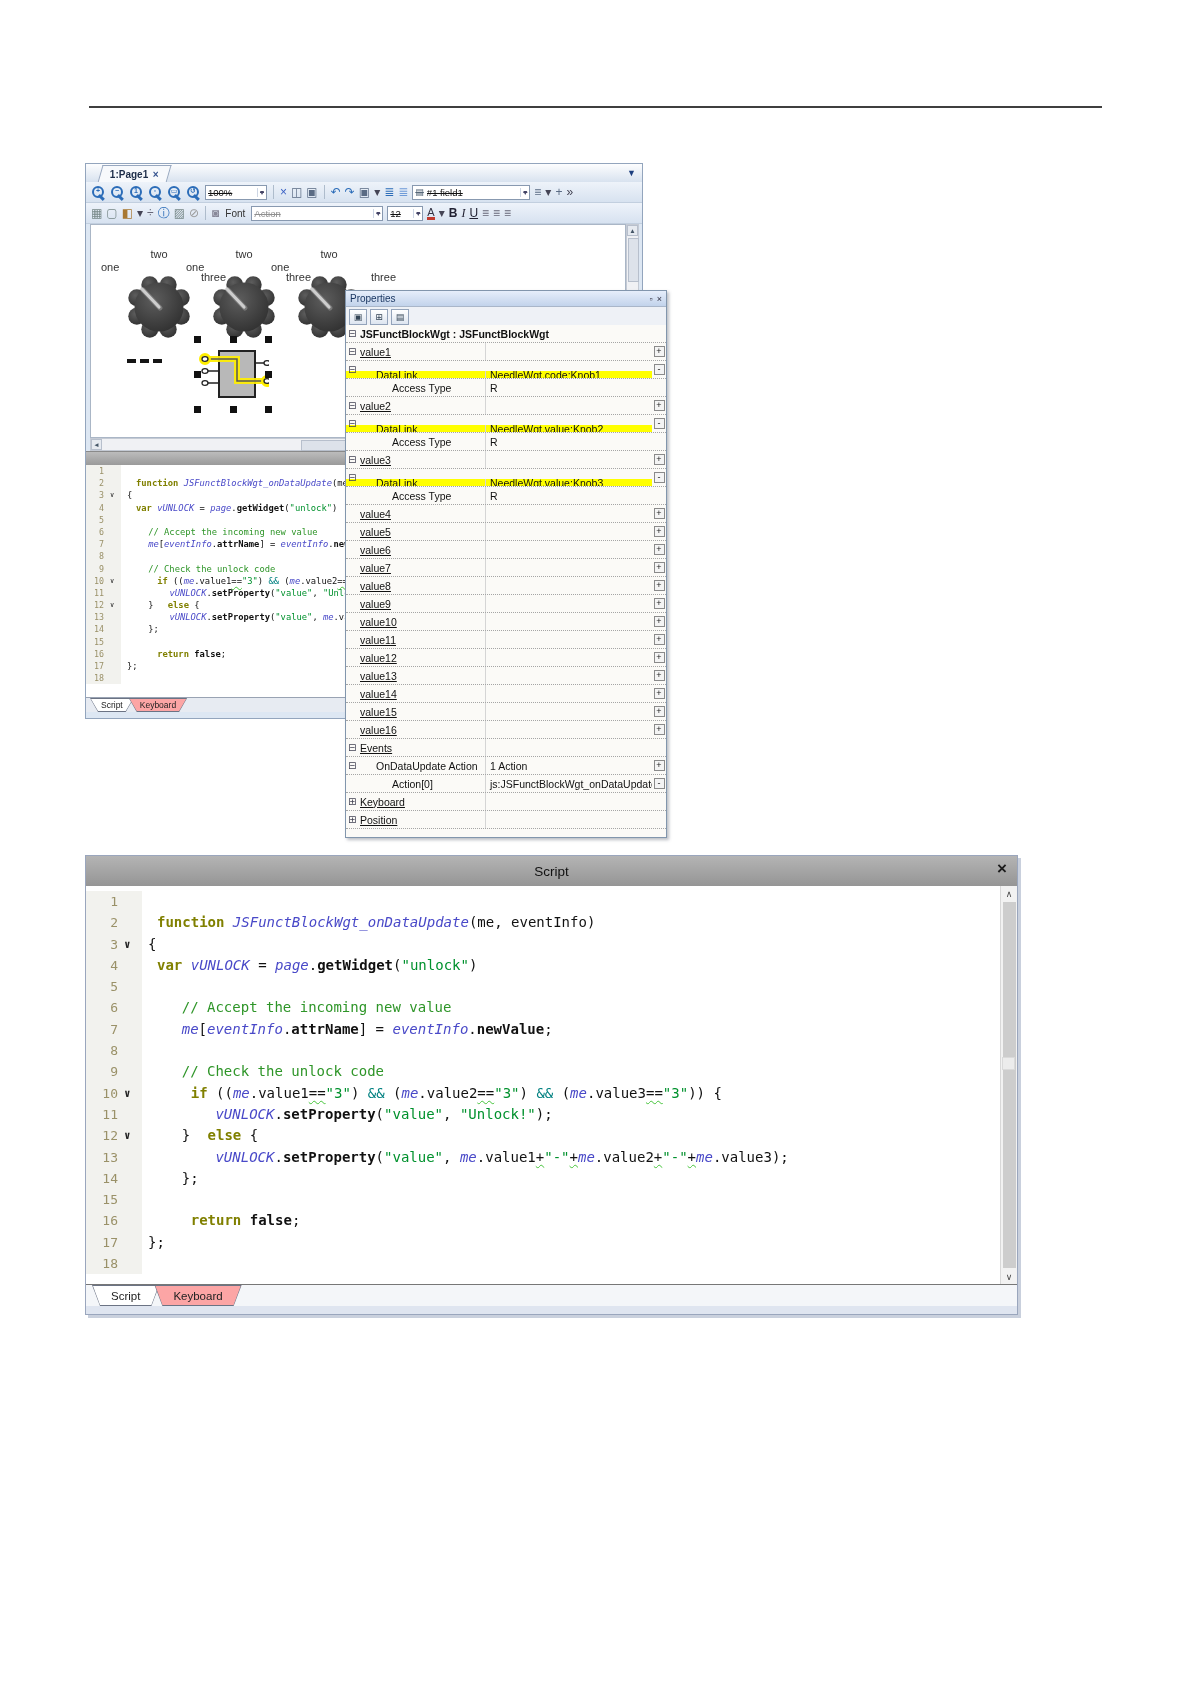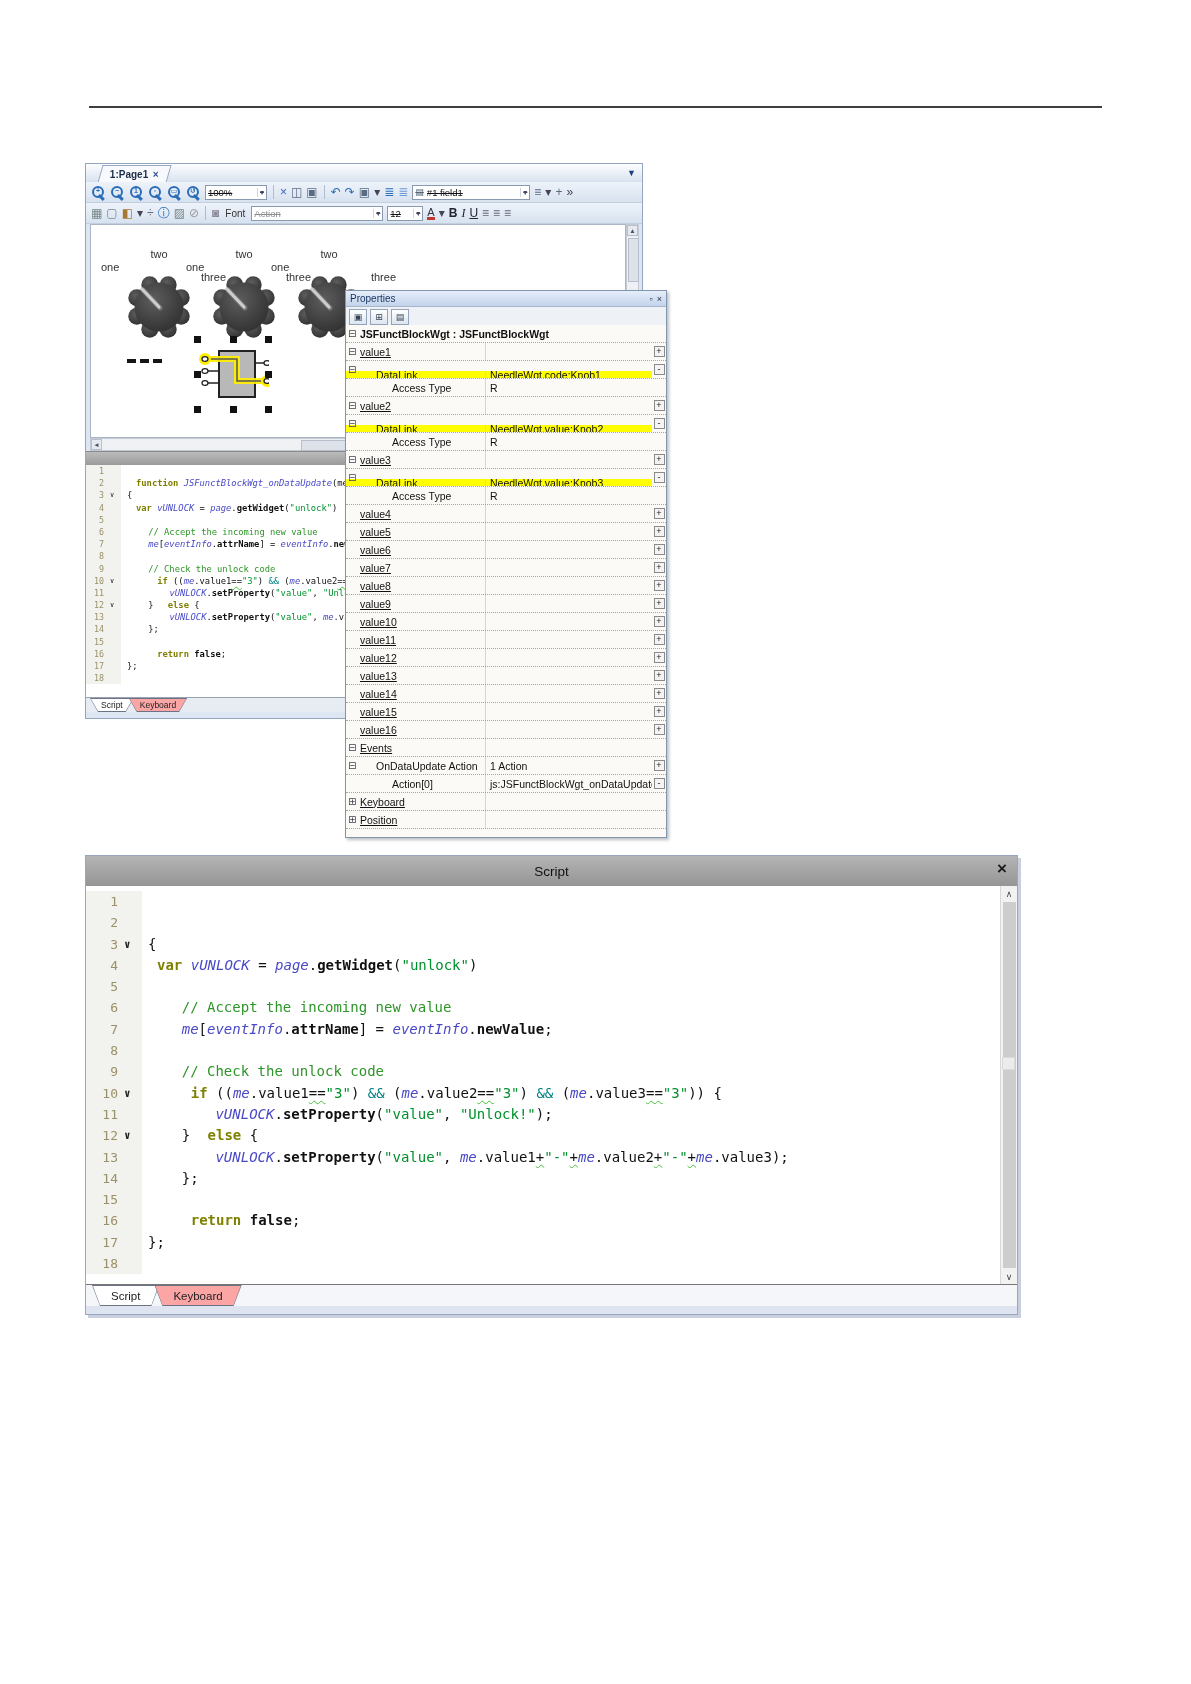--- a/index.html
+++ b/index.html
@@ -568,21 +568,21 @@
       </div>
   </div>
 
   <div id="scriptwin" data-name="script-window">
     <div id="swtitle" data-name="script-window-title-bar">
       <span data-name="script-window-title">Script</span>
       <span id="swclose" data-name="close-icon">×</span>
     </div>
     <div id="bigcode" class="big" data-name="script-editor">
         <div class="cl" data-name="code-line"><span class="ln" data-name="line-number">1</span><span class="fm" data-name="fold-gutter"></span><span class="ct" data-name="code-text"></span></div>
-        <div class="cl" data-name="code-line"><span class="ln" data-name="line-number">2</span><span class="fm" data-name="fold-gutter"></span></div>
+        <div class="cl" data-name="code-line"><span class="ln" data-name="line-number">2</span><span class="fm" data-name="fold-gutter"></span><span class="ct" data-name="code-text"><span class="tk-k">function </span><span class="tk-i">JSFunctBlockWgt_onDataUpdate</span><span class="tk-p">(me, eventInfo)</span></span></div>
         <div class="cl" data-name="code-line"><span class="ln" data-name="line-number">3</span><span class="fm" data-name="fold-icon">∨</span><span class="ct" data-name="code-text"><span class="tk-p">{</span></span></div>
         <div class="cl" data-name="code-line"><span class="ln" data-name="line-number">4</span><span class="fm" data-name="fold-gutter"></span><span class="ct" data-name="code-text"><span class="tk-k">var </span><span class="tk-i">vUNLOCK</span><span class="tk-p"> = </span><span class="tk-i">page</span><span class="tk-p">.</span><span class="tk-m">getWidget</span><span class="tk-p">(</span><span class="tk-s">"unlock"</span><span class="tk-p">)</span></span></div>
         <div class="cl" data-name="code-line"><span class="ln" data-name="line-number">5</span><span class="fm" data-name="fold-gutter"></span><span class="ct" data-name="code-text"></span></div>
         <div class="cl" data-name="code-line"><span class="ln" data-name="line-number">6</span><span class="fm" data-name="fold-gutter"></span><span class="ct" data-name="code-text"><span class="tk-p">    </span><span class="tk-c">// Accept the incoming new value</span></span></div>
         <div class="cl" data-name="code-line"><span class="ln" data-name="line-number">7</span><span class="fm" data-name="fold-gutter"></span><span class="ct" data-name="code-text"><span class="tk-p">    </span><span class="tk-i">me</span><span class="tk-p">[</span><span class="tk-i">eventInfo</span><span class="tk-p">.</span><span class="tk-m">attrName</span><span class="tk-p">] = </span><span class="tk-i">eventInfo</span><span class="tk-p">.</span><span class="tk-m">newValue</span><span class="tk-p">;</span></span></div>
         <div class="cl" data-name="code-line"><span class="ln" data-name="line-number">8</span><span class="fm" data-name="fold-gutter"></span><span class="ct" data-name="code-text"></span></div>
         <div class="cl" data-name="code-line"><span class="ln" data-name="line-number">9</span><span class="fm" data-name="fold-gutter"></span><span class="ct" data-name="code-text"><span class="tk-p">    </span><span class="tk-c">// Check the unlock code</span></span></div>
         <div class="cl" data-name="code-line"><span class="ln" data-name="line-number">10</span><span class="fm" data-name="fold-icon">∨</span><span class="ct" data-name="code-text"><span class="tk-p">    </span><span class="tk-k">if</span><span class="tk-p"> ((</span><span class="tk-i">me</span><span class="tk-p">.value1</span><span class="tk-q">==</span><span class="tk-s">"3"</span><span class="tk-p">) </span><span class="tk-o">&amp;&amp;</span><span class="tk-p"> (</span><span class="tk-i">me</span><span class="tk-p">.value2</span><span class="tk-q">==</span><span class="tk-s">"3"</span><span class="tk-p">) </span><span class="tk-o">&amp;&amp;</span><span class="tk-p"> (</span><span class="tk-i">me</span><span class="tk-p">.value3</span><span class="tk-q">==</span><span class="tk-s">"3"</span><span class="tk-p">)) {</span></span></div>
         <div class="cl" data-name="code-line"><span class="ln" data-name="line-number">11</span><span class="fm" data-name="fold-gutter"></span><span class="ct" data-name="code-text"><span class="tk-p">        </span><span class="tk-i">vUNLOCK</span><span class="tk-p">.</span><span class="tk-m">setProperty</span><span class="tk-p">(</span><span class="tk-s">"value"</span><span class="tk-p">, </span><span class="tk-s">"Unlock!"</span><span class="tk-p">);</span></span></div>
         <div class="cl" data-name="code-line"><span class="ln" data-name="line-number">12</span><span class="fm" data-name="fold-icon">∨</span><span class="ct" data-name="code-text"><span class="tk-p">    } </span><span class="tk-k">else</span><span class="tk-p"> {</span></span></div>

